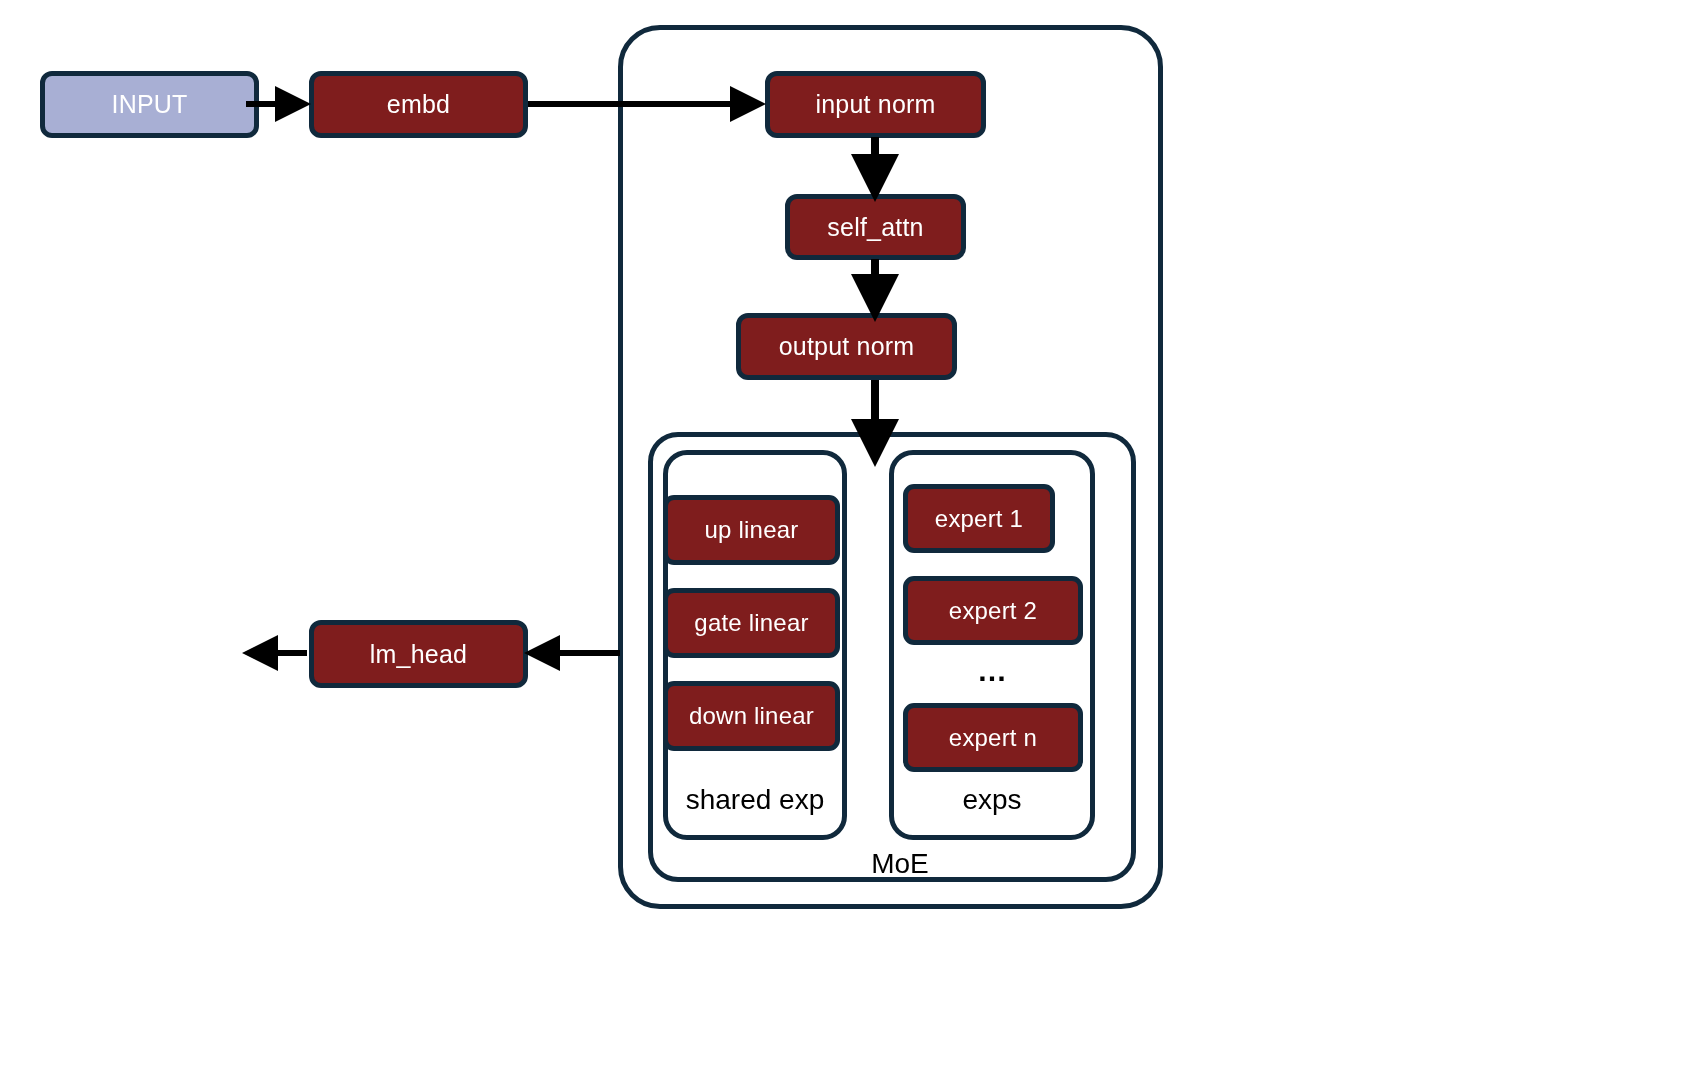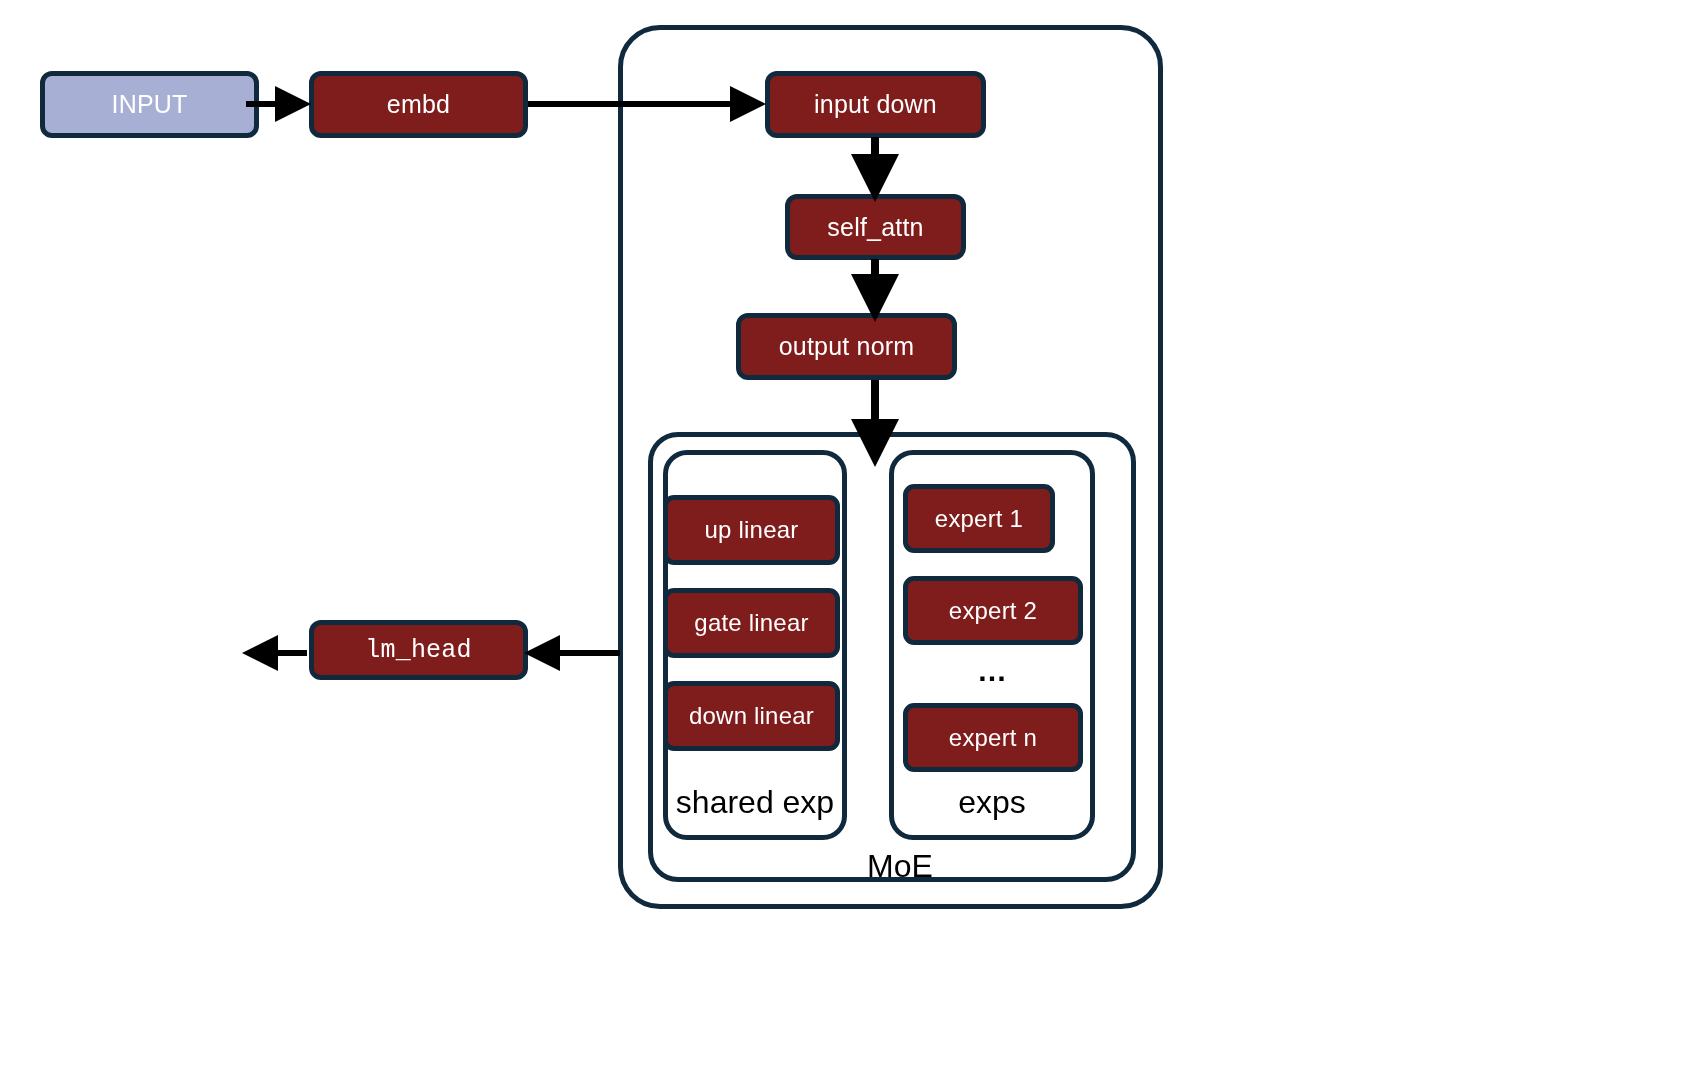--- a/index.html
+++ b/index.html
@@ -62,21 +62,21 @@
   }
   .expert-group {
     border-radius: 24px;
     z-index: 3;
   }
 
   
   .caption {
     position: absolute;
     color: #000000;
-    font-size: 32px;
+    font-size: 28px;
     line-height: 1;
     white-space: nowrap;
     z-index: 6;
   }
 
   
   #decoder-annotation {
     position: absolute;
     color: #000000;
     font-size: 33px;
@@ -150,27 +150,27 @@
   <div class="caption" style="left:663px; top:786px; width:184px; text-align:center;">shared exp</div>
 
   <div class="group expert-group" id="exps-group" style="left:889px; top:450px; width:206px; height:390px;"></div>
 
   <div class="caption" style="left:889px; top:786px; width:206px; text-align:center;">exps</div>
 
   <div class="node blue" style="left:27px; top:71px; width:219px; height:67px;margin-left:13px;">INPUT</div>
 
   <div class="node salmon" style="left:309px; top:71px; width:219px; height:67px;">embd</div>
 
-  <div class="node salmon" style="left:765px; top:71px; width:221px; height:67px;">input down</div>
+  <div class="node salmon" style="left:765px; top:71px; width:221px; height:67px;">input norm</div>
 
   <div class="node salmon" style="left:785px; top:194px; width:181px; height:66px;">self_attn</div>
 
   <div class="node salmon" style="left:736px; top:313px; width:221px; height:67px;">output norm</div>
 
-  <div class="node salmon" style="left:309px; top:620px; width:219px; height:60px;font-family:Liberation Mono, monospace;">lm_head</div>
+  <div class="node salmon" style="left:309px; top:620px; width:219px; height:68px;">lm_head</div>
 
 
   <div class="node salmon small" style="left:663px; top:495px; width:177px; height:70px;text-align:center;">up linear</div>
 
   <div class="node salmon small" style="left:663px; top:588px; width:177px; height:70px;">gate linear</div>
 
   <div class="node salmon small" style="left:663px; top:681px; width:177px; height:70px;">down linear</div>
 
   <div class="node salmon small" style="left:903px; top:484px; width:152px; height:69px;">expert 1</div>
 

